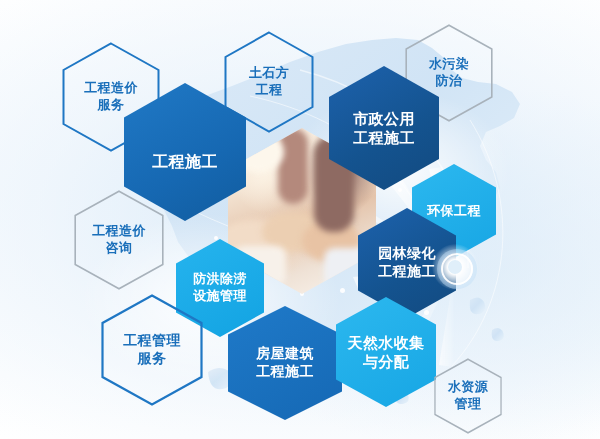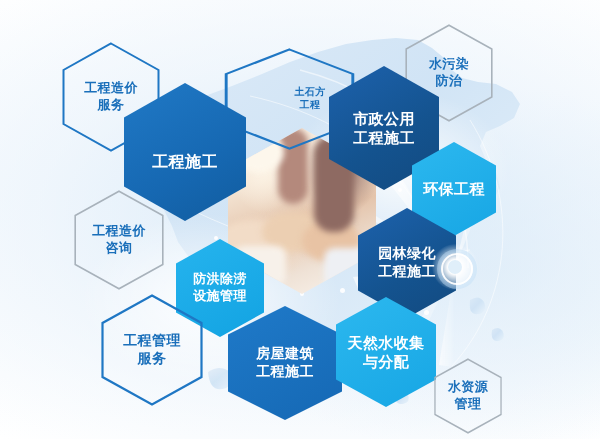--- a/index.html
+++ b/index.html
@@ -174,21 +174,21 @@
   <div class="hex outline" style="left:62px;top:42px;width:98px;height:110px;font-size:13px;color:#1a6fba;">
     <svg viewBox="0 0 98 110" preserveAspectRatio="none">
       <polygon points="49,1.5 96.5,28 96.5,82 49,108.5 1.5,82 1.5,28" fill="none" stroke="#1f77c4" stroke-width="2"></polygon>
     </svg>
     <span class="lbl">
       <span>工程造价</span><br>
       <span>服务</span>
     </span>
   </div>
 
-  <div class="hex outline" style="left:224px;top:48px;width:90px;height:102px;font-size:10px;color:#1a6fba;padding-left:41px;">
+  <div class="hex outline" style="left:224px;top:31px;width:90px;height:102px;font-size:13px;color:#1a6fba;">
     <svg viewBox="0 0 90 102" preserveAspectRatio="none">
       <polygon points="45,1.5 88.5,26 88.5,76 45,100.5 1.5,76 1.5,26" fill="none" stroke="#1f77c4" stroke-width="2"></polygon>
     </svg>
     <span class="lbl">
       <span>土石方</span><br>
       <span>工程</span>
     </span>
   </div>
 
   <div class="hex outline" style="left:405px;top:24px;width:88px;height:98px;font-size:13px;color:#1a6fba;">
@@ -208,21 +208,21 @@
     </span>
   </div>
 
   <div class="hex fill c-deep shadow" style="left:329px;top:66px;width:110px;height:124px;font-size:15px;">
     <span class="lbl">
       <span>市政公用</span><br>
       <span>工程施工</span>
     </span>
   </div>
 
-  <div class="hex fill c-cyan shadow" style="left:412px;top:142px;width:84px;height:94px;font-size:15px;">
+  <div class="hex fill c-cyan shadow" style="left:412px;top:164px;width:84px;height:94px;font-size:13px;">
     <span class="lbl">
       <span>环保工程</span>
     </span>
   </div>
 
   <div class="hex outline" style="left:74px;top:190px;width:90px;height:100px;font-size:13px;color:#1a6fba;">
     <svg viewBox="0 0 90 100" preserveAspectRatio="none">
       <polygon points="45,1.2 88.8,25.5 88.8,74.5 45,98.8 1.2,74.5 1.2,25.5" fill="none" stroke="#a8b2bb" stroke-width="1.6"></polygon>
     </svg>
     <span class="lbl">

